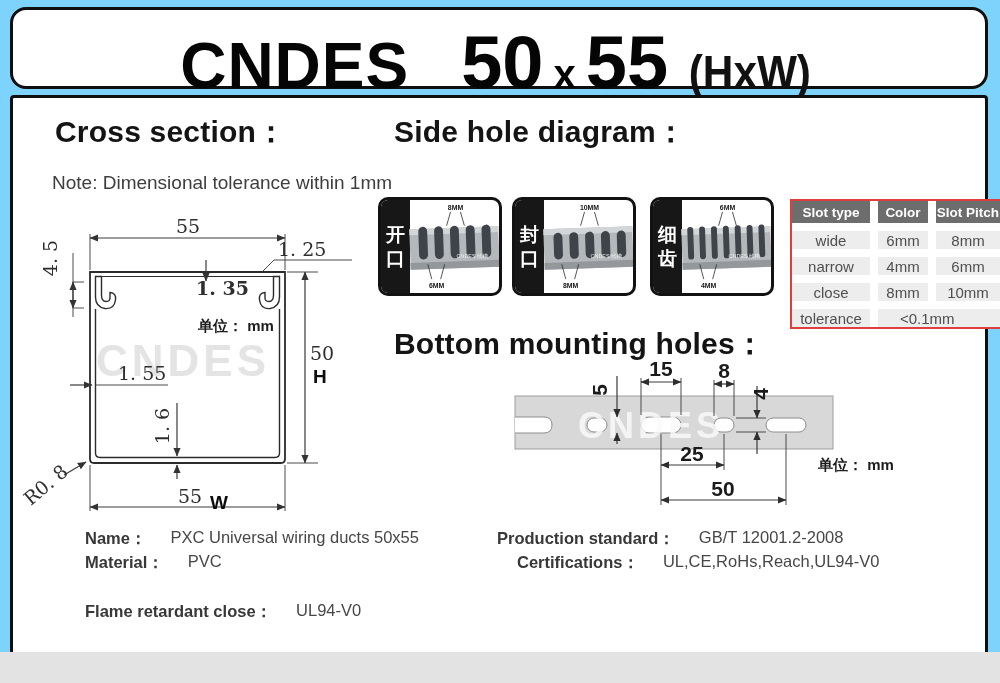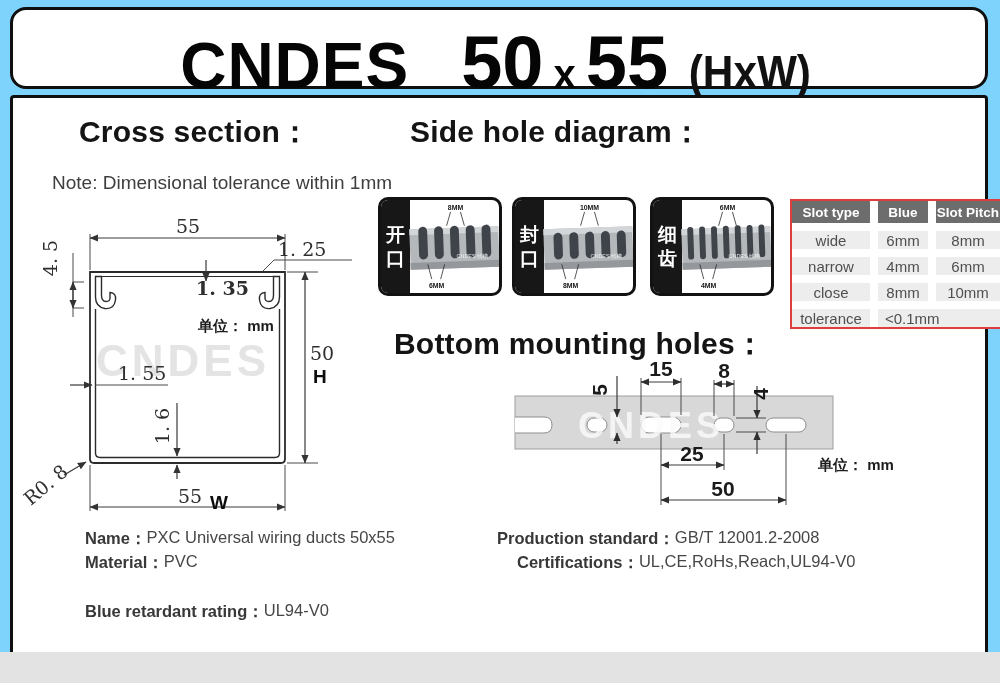--- a/index.html
+++ b/index.html
@@ -30,44 +30,44 @@
         border-radius:10px;box-sizing:border-box;display:flex;overflow:hidden;}
   .card-strip{width:29px;background:#171717;color:#fff;display:flex;flex-direction:column;
         align-items:center;justify-content:center;gap:5px;font-size:19px;font-weight:700;line-height:1;}
   .card-gfx{flex:1;position:relative;}
   .card-dim{font-family:"Liberation Sans",sans-serif;font-size:7px;font-weight:700;fill:#161616;text-anchor:middle;}
   .card-wm{font-family:"Liberation Sans",sans-serif;font-size:5.5px;fill:#eef0f1;opacity:.95;text-anchor:middle;}
   .slot-table{position:absolute;left:790px;top:199px;display:grid;grid-template-columns:78px 50px 64px;
         gap:8px;background:#fff;border:2px solid #de3f3c;}
   .th{background:#6d6d6d;color:#fff;font-size:13.5px;font-weight:700;text-align:center;padding:3.5px 0;}
   .td{background:#ededed;color:#4f4f4f;font-size:15px;text-align:center;padding:.5px 0;}
-  .tol-val{grid-column:2/4;text-align:left;padding-left:7px;}
-  .spec-row{position:absolute;display:flex;gap:0;font-size:16.5px;white-space:nowrap;}
+  .tol-val{grid-column:2/4;text-align:left;padding-left:22px;}
+  .spec-row{position:absolute;display:flex;gap:24px;font-size:16.5px;white-space:nowrap;}
   .spec-label{font-weight:700;color:#383838;}
   .spec-value{color:#474747;}
   .unit-div{position:absolute;font-size:15px;font-weight:700;color:#1c1c1c;}
 </style>
 </head>
 <body>
 
 <div class="page">
 
   <div class="panel header-box">
     <span class="brand">CNDES</span>
     <span class="sp1"></span>
     <span class="size-num">50</span>
     <span class="size-x">x</span>
     <span class="size-num">55</span>
     <span class="hxw">(HxW)</span>
   </div>
 
   <div class="panel main-box"></div>
 
-  <div class="sec-title" style="left:55px;top:112px;margin-left:24px;">Cross section：</div>
-  <div class="sec-title" style="left:394px;top:112px;margin-left:16px;">Side hole diagram：</div>
+  <div class="sec-title" style="left:55px;top:112px;">Cross section：</div>
+  <div class="sec-title" style="left:394px;top:112px;">Side hole diagram：</div>
   <div class="sec-title" style="left:394px;top:324px;">Bottom mounting holes：</div>
 
   <div class="note" style="left:52px;top:172px;">Note: Dimensional tolerance within 1mm</div>
 
   <svg style="left:20px;top:213px;" width="340" height="305" viewBox="0 0 340 305">
     <defs>
       <marker id="arC" viewBox="0 0 10 10" refX="8.5" refY="5" markerWidth="8" markerHeight="8" orient="auto-start-reverse">
         <path d="M0,1.2 L9,5 L0,8.8 z" fill="#333"></path>
       </marker>
     </defs>
@@ -188,21 +188,21 @@
         <text class="card-dim" x="46" y="9">6MM</text>
         <path d="M22,79 L18,64 M31,79 L35,64" stroke="#2a2a2a" stroke-width="0.8" fill="none"></path>
         <text class="card-dim" x="27" y="88">4MM</text>
         <text class="card-wm" x="63" y="58">CNDES 线槽</text>
       </svg>
     </div>
   </div>
 
   <div class="slot-table">
     <div class="th">Slot type</div>
-    <div class="th">Blue</div>
+    <div class="th">Color</div>
     <div class="th">Slot Pitch</div>
     <div class="td">wide</div>
     <div class="td">6mm</div>
     <div class="td">8mm</div>
     <div class="td">narrow</div>
     <div class="td">4mm</div>
     <div class="td">6mm</div>
     <div class="td">close</div>
     <div class="td">8mm</div>
     <div class="td">10mm</div>
@@ -255,21 +255,21 @@
 
   <div class="spec-row" style="left:85px;top:528px;">
     <span class="spec-label">Name：</span>
     <span class="spec-value">PXC Universal wiring ducts 50x55</span>
   </div>
   <div class="spec-row" style="left:85px;top:552px;">
     <span class="spec-label">Material：</span>
     <span class="spec-value">PVC</span>
   </div>
   <div class="spec-row" style="left:85px;top:601px;">
-    <span class="spec-label">Blue retardant rating：</span>
+    <span class="spec-label">Flame retardant close：</span>
     <span class="spec-value">UL94-V0</span>
   </div>
   <div class="spec-row" style="left:497px;top:528px;">
     <span class="spec-label">Production standard：</span>
     <span class="spec-value">GB/T 12001.2-2008</span>
   </div>
   <div class="spec-row" style="left:497px;top:552px;margin-left:20px;">
     <span class="spec-label">Certifications：</span>
     <span class="spec-value">UL,CE,RoHs,Reach,UL94-V0</span>
   </div>

